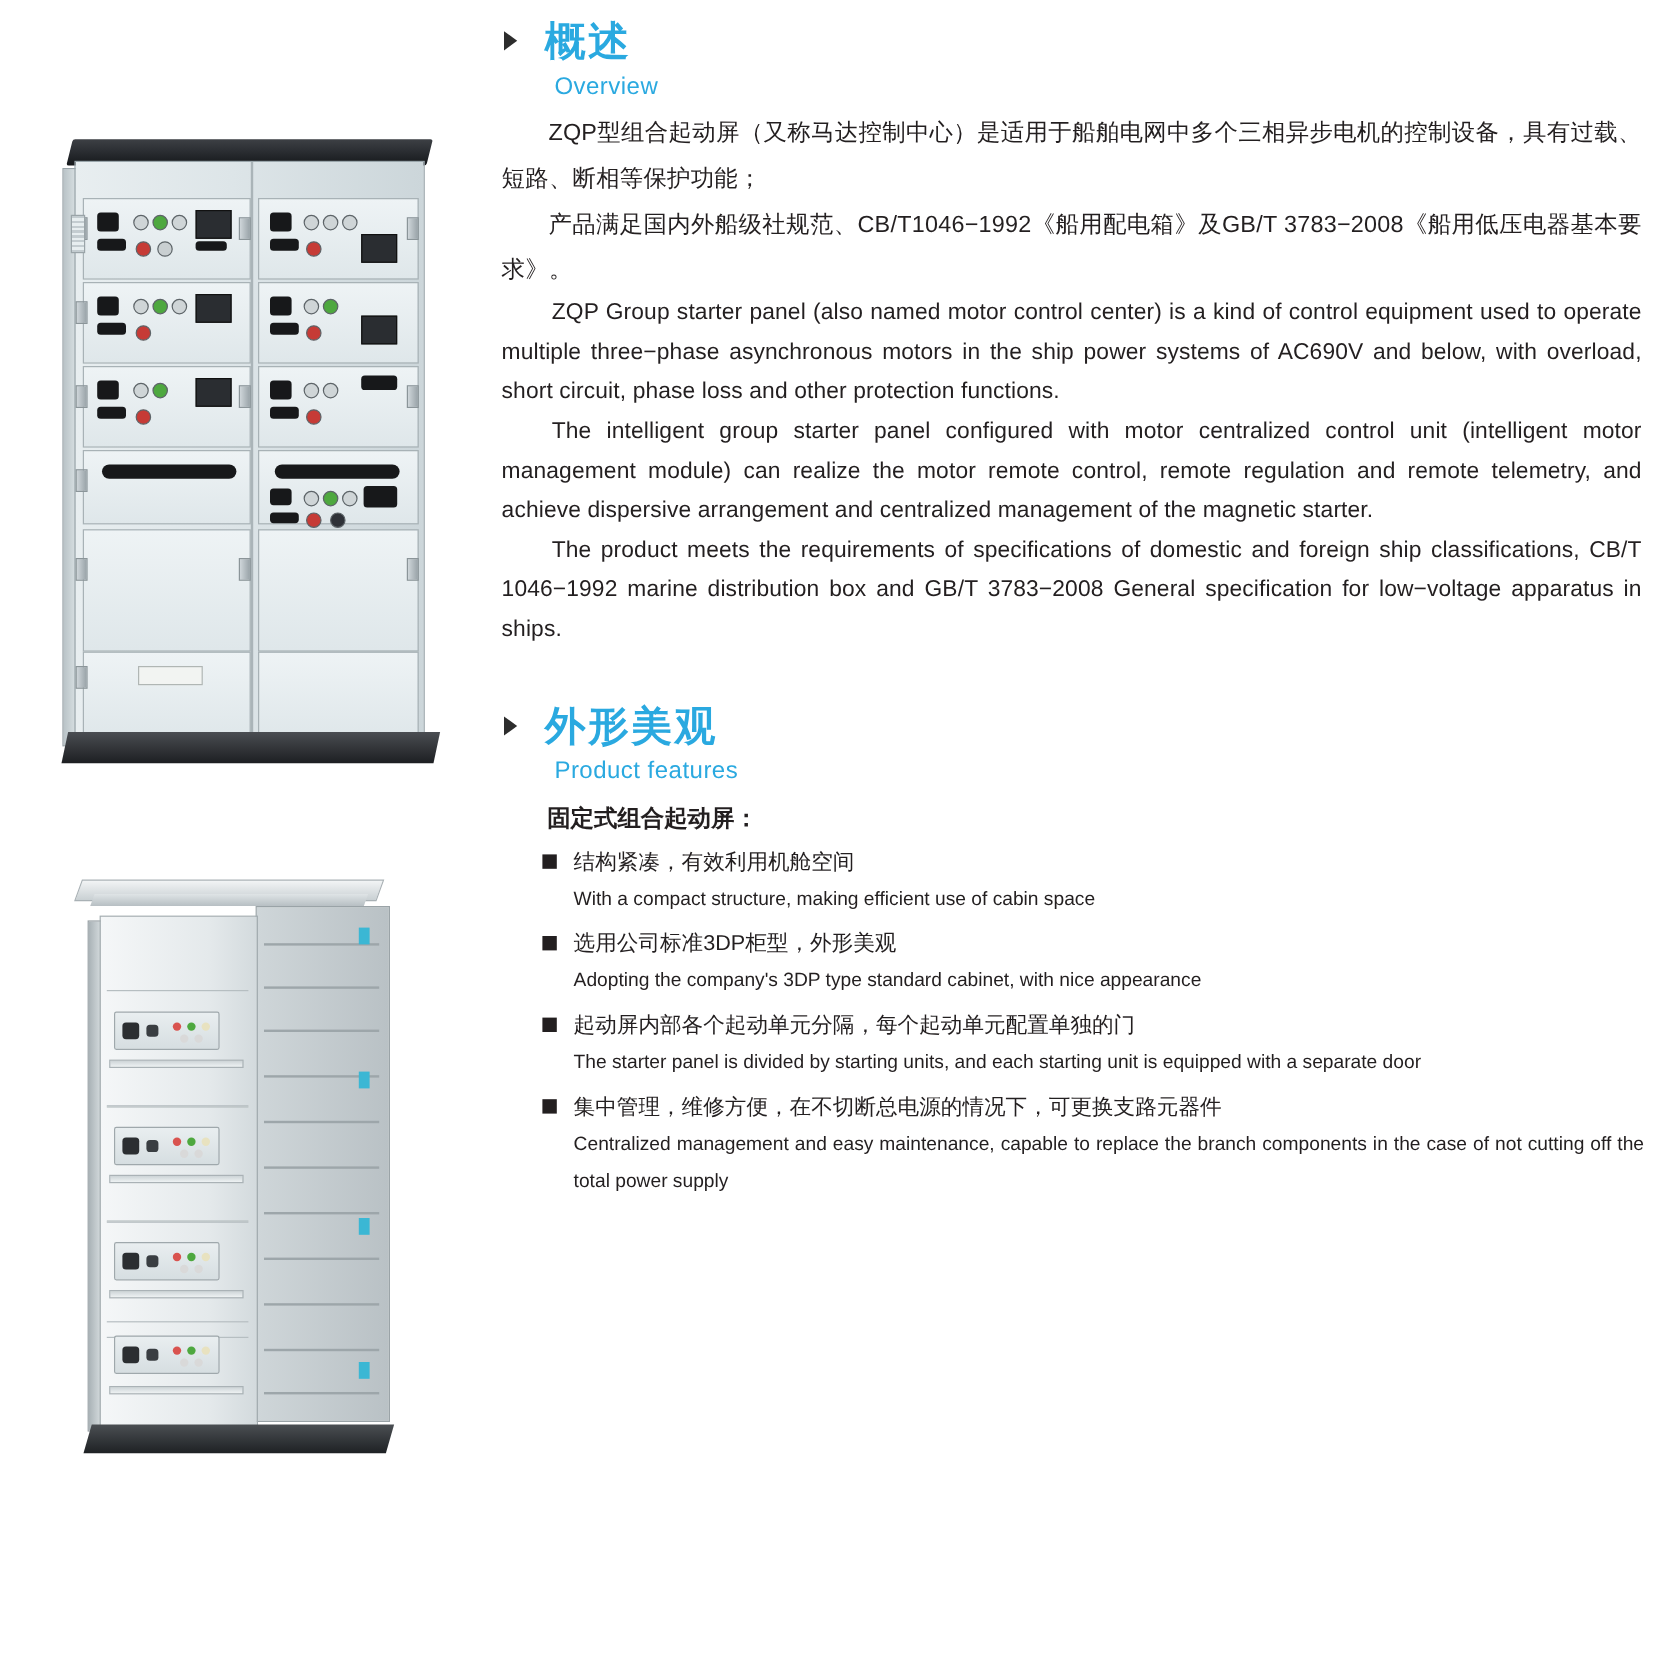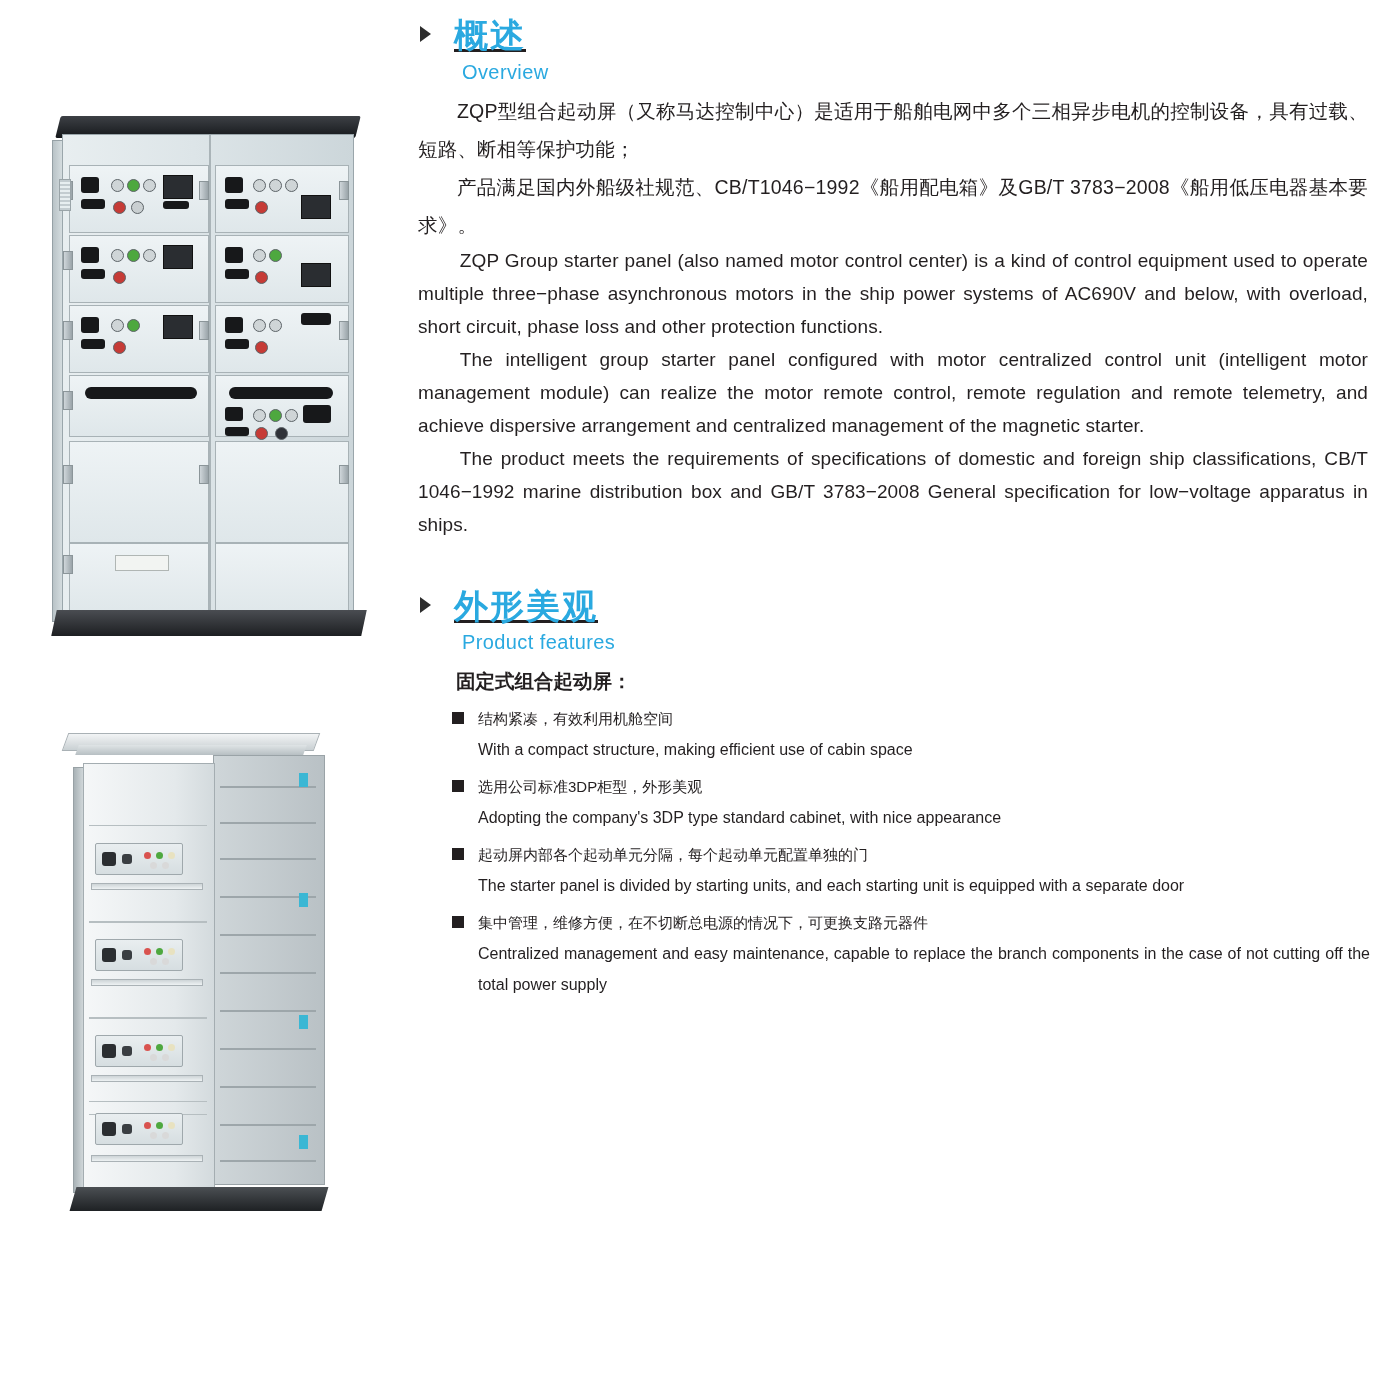--- a/index.html
+++ b/index.html
@@ -212,21 +212,20 @@
     position: absolute;
     left: 418px;
     top: 0;
     width: 960px;
     height: 1379px;
   }
 
   .sec-head {
     position: relative;
     padding-left: 36px;
-    text-decoration: underline;
   }
   .sec-head .tri {
     position: absolute;
     left: 2px;
     top: 12px;
     width: 0; height: 0;
     border-left: 11px solid #2d2d2d;
     border-top: 8px solid transparent;
     border-bottom: 8px solid transparent;
   }
@@ -292,21 +291,21 @@
     position: relative;
   }
   .feat-item .sq {
     position: absolute;
     left: 34px;
     top: 9px;
     width: 12px; height: 12px;
     background: #231f20;
   }
   .feat-cn {
-    font-size: 15px;
+    font-size: 18px;
     line-height: 31px;
     color: #231f20;
     padding-left: 22px;
   }
   .feat-en {
     font-size: 16px;
     line-height: 31px;
     color: #231f20;
     padding-left: 22px;
     text-align: justify;

